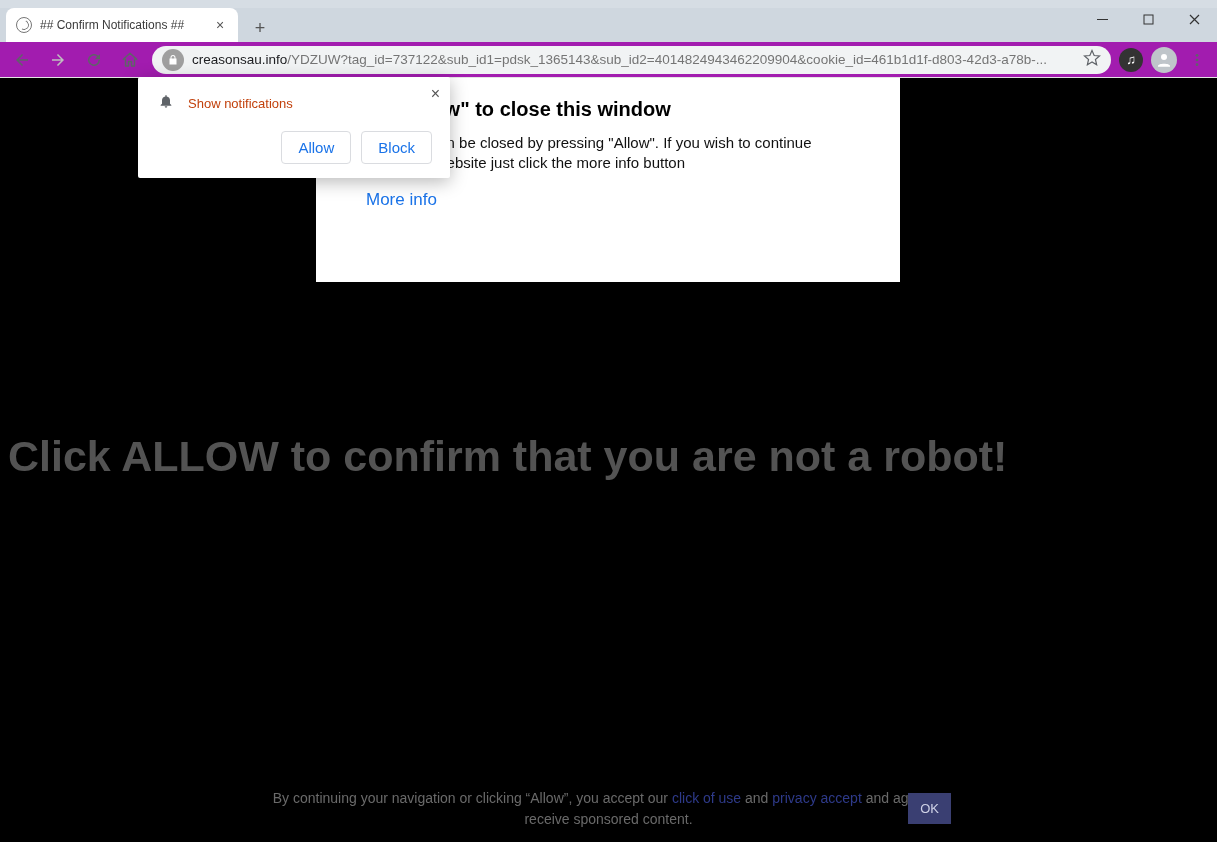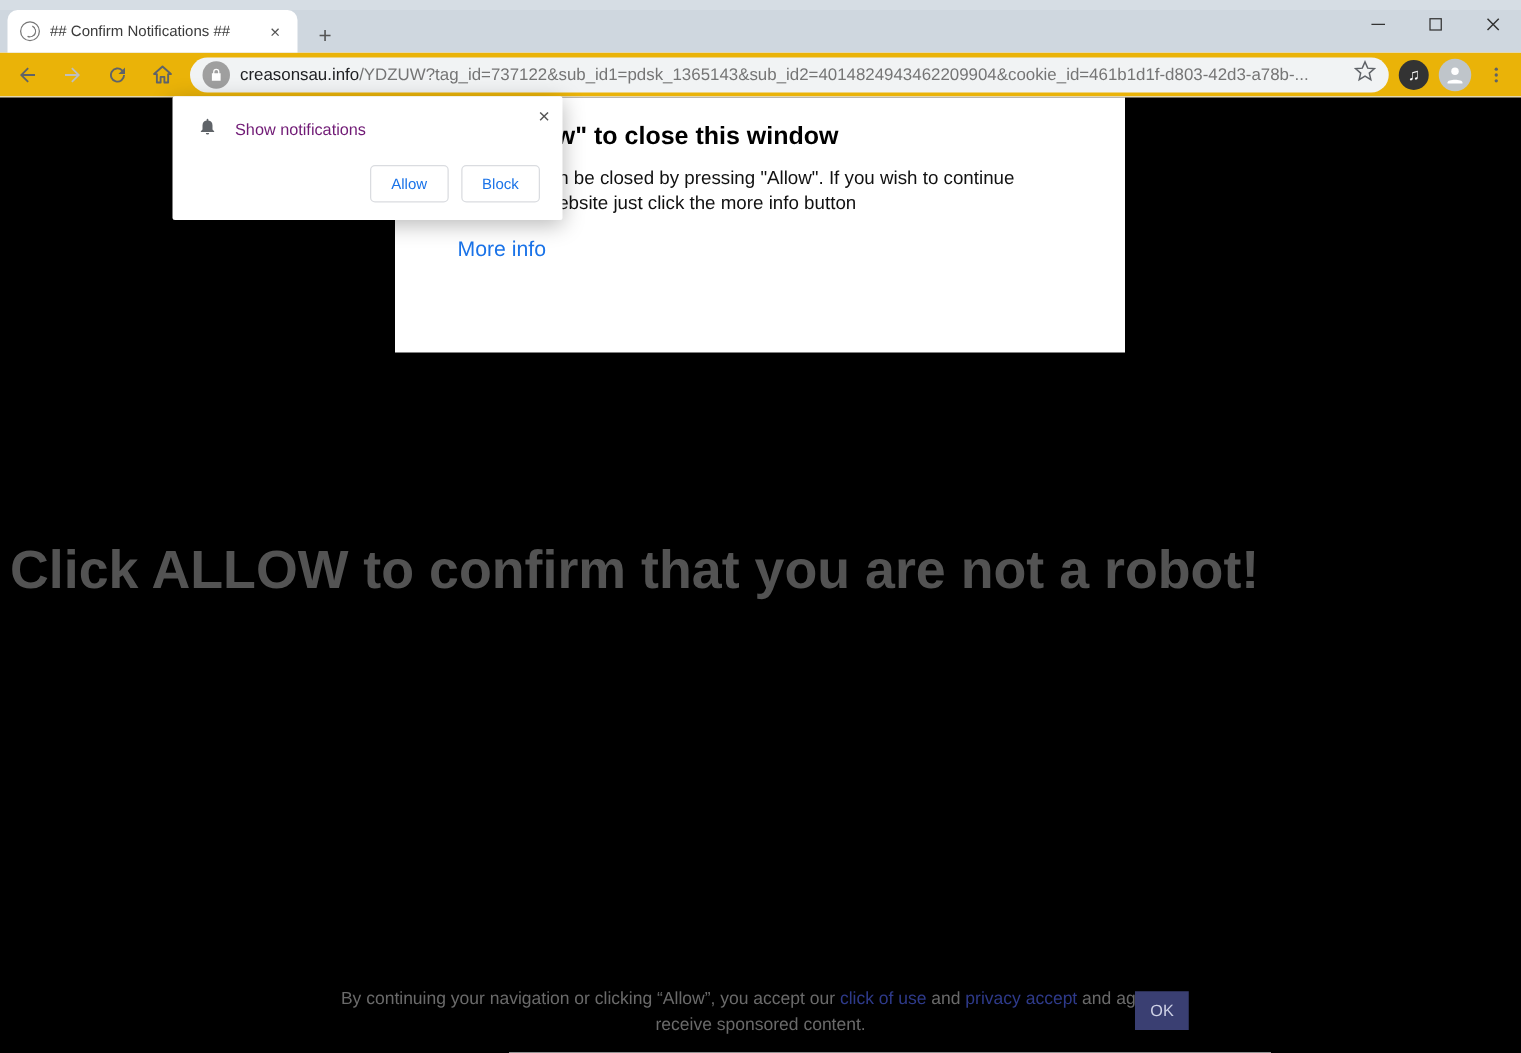--- a/index.html
+++ b/index.html
@@ -14,21 +14,21 @@
 .tab .favicon { width: 16px; height: 16px; border-radius: 50%; border: 1.5px solid #777; display: flex; align-items: center; justify-content: center; }
 .tab .favicon::after { content: ""; width: 8px; height: 8px; border-radius: 50%; border: 1.5px solid #777; border-top-color: transparent; border-left-color: transparent; transform: rotate(-20deg); }
 .tab .title { flex: 1; font-size: 12px; color: #3b3b3b; white-space: nowrap; overflow: hidden; }
 .tab .close { width: 16px; height: 16px; display: flex; align-items: center; justify-content: center; color: #555; font-size: 14px; cursor: pointer; }
 .newtab { width: 28px; height: 28px; margin-left: 8px; display: flex; align-items: center; justify-content: center; color: #555; font-size: 18px; cursor: pointer; }
 .window-controls { position: absolute; right: 0; top: -4px; height: 30px; display: flex; }
 .window-controls .wbtn { width: 46px; height: 30px; display: flex; align-items: center; justify-content: center; color: #333; cursor: pointer; }
 .window-controls .wbtn svg { display: block; }
 
 
-.toolbar { height: 36px; background: #eab308; display: flex; align-items: center; padding: 0 8px; gap: 8px; border-bottom: 1px solid #e4e4e4; }
+.toolbar { height: 36px; background: #a21caf; display: flex; align-items: center; padding: 0 8px; gap: 8px; border-bottom: 1px solid #e4e4e4; }
 .navbtn { width: 28px; height: 28px; display: flex; align-items: center; justify-content: center; color: #5f6368; cursor: pointer; border-radius: 50%; }
 .navbtn.disabled { color: #bfbfbf; cursor: default; }
 .omnibox { flex: 1; height: 28px; background: #f1f3f4; border-radius: 14px; display: flex; align-items: center; padding: 0 10px; gap: 8px; overflow: hidden; }
 .lock-chip { background: #9f9f9f; color: #fff; width: 22px; height: 22px; border-radius: 50%; display: flex; align-items: center; justify-content: center; }
 .omnibox .urltext { font-size: 13.5px; color: #757575; white-space: nowrap; }
 .omnibox .urltext .domain { color: #202124; }
 .omnibox .star { color: #5f6368; margin-left: auto; }
 .ext-icon { width: 24px; height: 24px; border-radius: 50%; background: #333; color: #fff; display: flex; align-items: center; justify-content: center; font-size: 13px; }
 .avatar { width: 26px; height: 26px; border-radius: 50%; background: #bfc5ca; color: #fff; display: flex; align-items: center; justify-content: center; }
 .kebab { width: 24px; display: flex; align-items: center; justify-content: center; color: #5f6368; cursor: pointer; }
@@ -46,23 +46,23 @@
 .footer .line { display: inline-block; max-width: 720px; line-height: 1.5; }
 .footer a { color: #2e3a8a; text-decoration: none; }
 .ok-btn { position: absolute; right: 266px; bottom: 18px; background: #3a3f72; color: #cfd2e6; padding: 8px 12px; font-size: 13px; cursor: pointer; }
 
 
 .perm { position: absolute; left: 138px; top: -1px; width: 312px; background: #fff; box-shadow: 0 4px 18px rgba(0,0,0,.28); border-radius: 2px; padding: 16px 18px 14px; }
 .perm .perm-close { position: absolute; right: 10px; top: 8px; font-size: 16px; color: #555; cursor: pointer; }
 .perm .perm-title { font-size: 14.5px; color: #202124; margin-bottom: 12px; }
 .perm .perm-row { display: flex; align-items: center; gap: 14px; margin-left: 2px; margin-bottom: 18px; }
 .perm .perm-row .bell { color: #5f6368; }
-.perm .perm-row .label { font-size: 13px; color: #701a75; }
+.perm .perm-row .label { font-size: 13px; color: #c2410c; }
 .perm .perm-actions { display: flex; justify-content: flex-end; gap: 10px; }
-.perm .pbtn { padding: 7px 16px; font-size: 12px; color: #1a73e8; background: #fff; border: 1px solid #dadce0; border-radius: 4px; cursor: pointer; }
+.perm .pbtn { padding: 7px 16px; font-size: 15px; color: #1a73e8; background: #fff; border: 1px solid #dadce0; border-radius: 4px; cursor: pointer; }
 </style>
 </head>
 <body>
 
 <div class="titlebar"></div>
 
 <div class="tabstrip">
   <div class="tab">
     <span class="favicon"></span>
     <span class="title">## Confirm Notifications ##</span>

